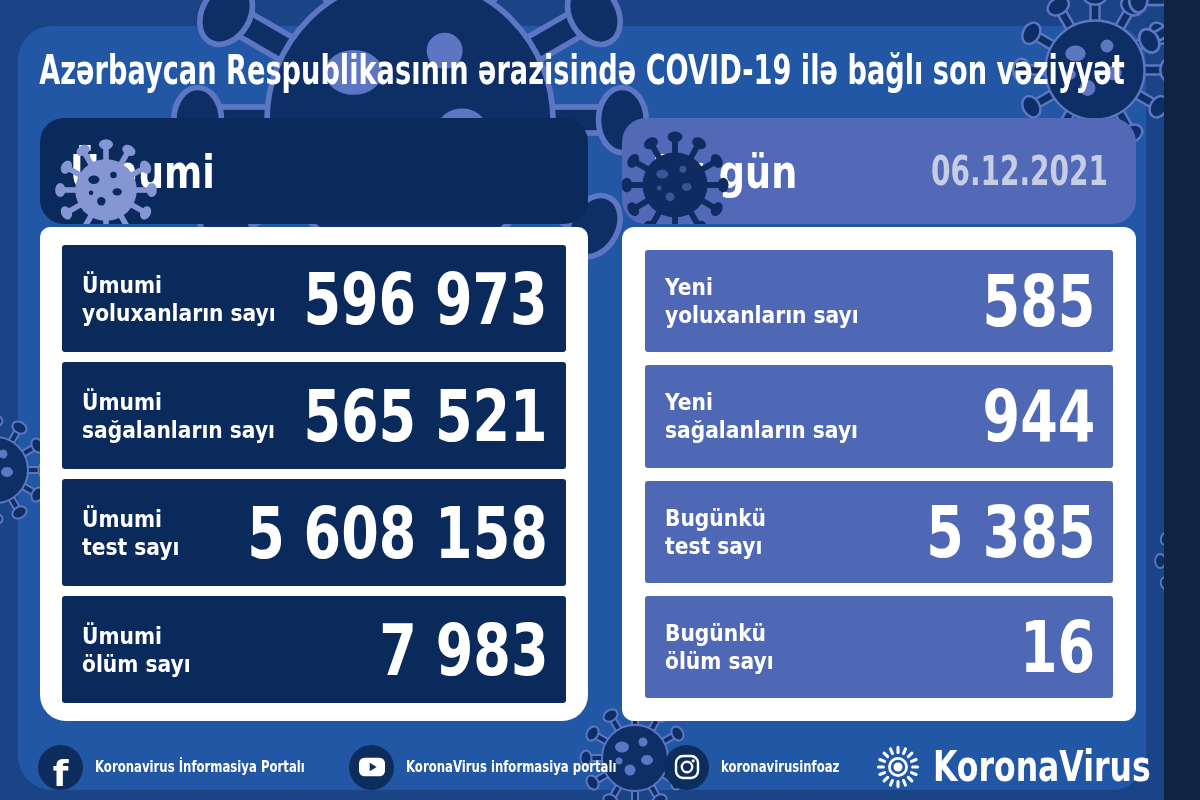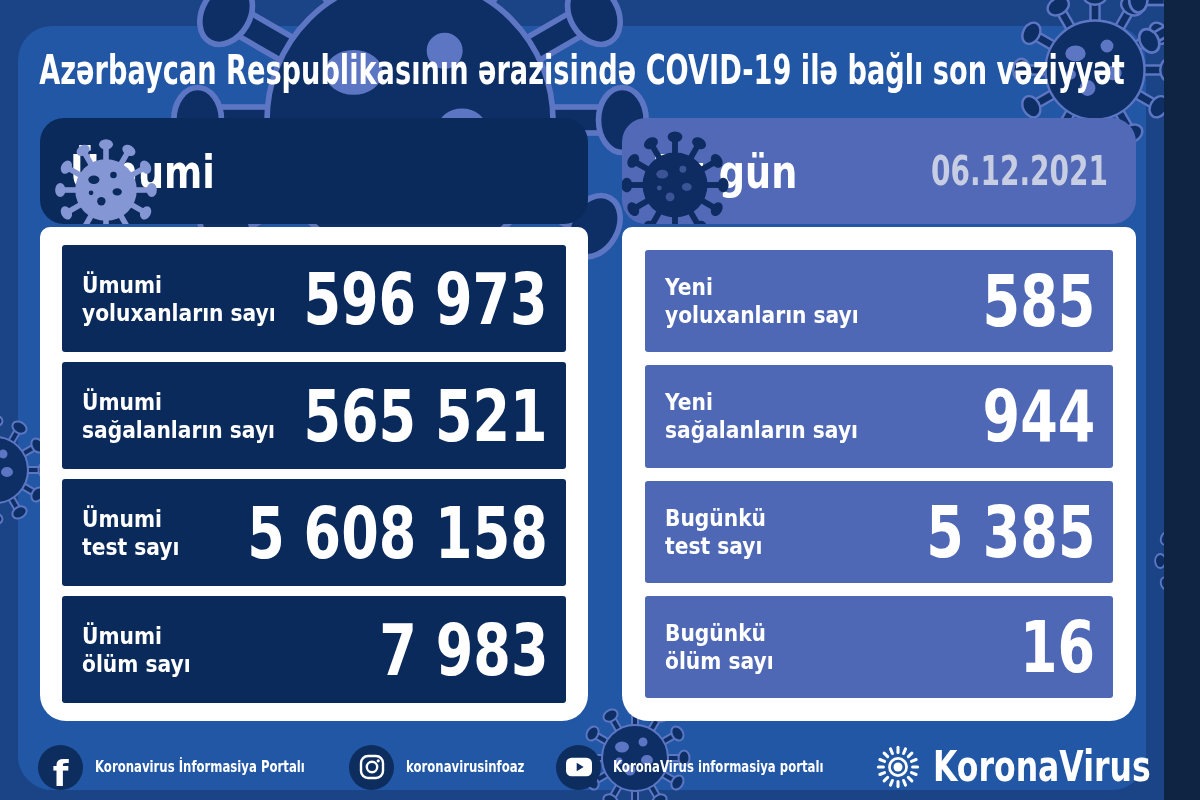--- a/index.html
+++ b/index.html
@@ -34,21 +34,21 @@
     position:absolute; right:28px; top:50%;
     transform:translateY(-50%) scaleX(0.70); transform-origin:right center;
     font-size:40px; font-weight:700; color:#c7cde3; white-space:nowrap;
   }
   .wpanel{
     position:absolute; z-index:2; top:227px; height:494px; background:#ffffff;
     border-radius:10px 10px 26px 26px;
     display:flex; flex-direction:column; box-sizing:border-box;
   }
   .wpanel-left{left:40px; width:548px; padding:18px 22px; gap:10px;}
-  .wpanel-right{left:622px; width:514px; padding:23px; gap:13px;}
+  .wpanel-right{left:622px; width:514px; padding:23px; gap:13px;border-radius:12px;}
   .row{position:relative; flex:1; border-radius:3px;}
   .navy{background:#0a2a5c;}
   .peri{background:#4f68b5;}
   .lbl{
     position:absolute; left:20px; top:50%;
     transform:translateY(-50%) scaleX(0.88); transform-origin:left center;
     color:#fff; font-weight:700; font-size:23px; line-height:1.22; white-space:pre-line;
   }
   .val{
     position:absolute; right:18px; top:50%;
@@ -229,36 +229,36 @@
 
   <div class="footer">
     <div class="social">
       <div class="circle">
           <span class="fb-f">f</span>
         </div>
       <div class="social-label" style="width:228px">Koronavirus İnformasiya Portalı</div>
     </div>
     <div class="social">
       <div class="circle">
+        <svg width="26" height="20" viewBox="0 0 28 20">
+          <rect x="0" y="0" width="28" height="20" rx="6" fill="#fff"></rect>
+          <path d="M11.5 5.5 L19 10 L11.5 14.5 Z" fill="#0d2d5e"></path>
+        </svg>
+      </div>
+      <div class="social-label" style="width:232px">KoronaVirus informasiya portalı</div>
+    </div>
+    <div class="social">
+      <div class="circle">
         <svg width="26" height="26" viewBox="0 0 26 26">
           <rect x="2" y="2" width="22" height="22" rx="7" fill="none" stroke="#fff" stroke-width="2.4"></rect>
           <circle cx="13" cy="13" r="5.2" fill="none" stroke="#fff" stroke-width="2.4"></circle>
           <circle cx="19.2" cy="6.8" r="1.6" fill="#fff"></circle>
         </svg>
       </div>
       <div class="social-label" style="width:124px">koronavirusinfoaz</div>
-    </div>
-    <div class="social">
-      <div class="circle">
-        <svg width="26" height="20" viewBox="0 0 28 20">
-          <rect x="0" y="0" width="28" height="20" rx="6" fill="#fff"></rect>
-          <path d="M11.5 5.5 L19 10 L11.5 14.5 Z" fill="#0d2d5e"></path>
-        </svg>
-      </div>
-      <div class="social-label" style="width:232px">KoronaVirus informasiya portalı</div>
     </div>
     <div class="brand">
       <svg width="54" height="54" viewBox="0 0 60 60">
         <circle cx="30" cy="30" r="5" fill="#fff"></circle>
         <circle cx="30" cy="30" r="9.5" fill="none" stroke="#fff" stroke-width="3"></circle>
         <g fill="#fff">
           <rect x="28.3" y="6.5" width="3.4" height="9" rx="1.7" transform="rotate(0 30 30)"></rect>
           <rect x="28.3" y="6.5" width="3.4" height="9" rx="1.7" transform="rotate(22.5 30 30)"></rect>
           <rect x="28.3" y="6.5" width="3.4" height="9" rx="1.7" transform="rotate(45 30 30)"></rect>
           <rect x="28.3" y="6.5" width="3.4" height="9" rx="1.7" transform="rotate(67.5 30 30)"></rect>

